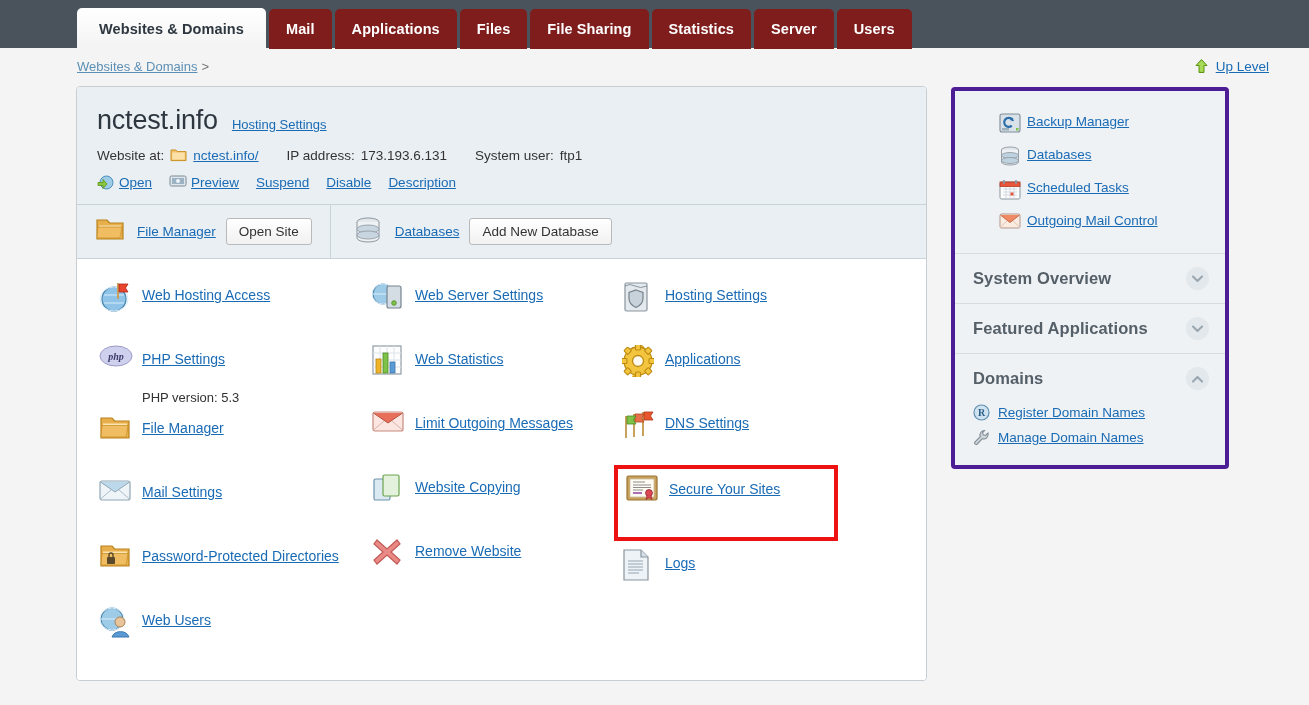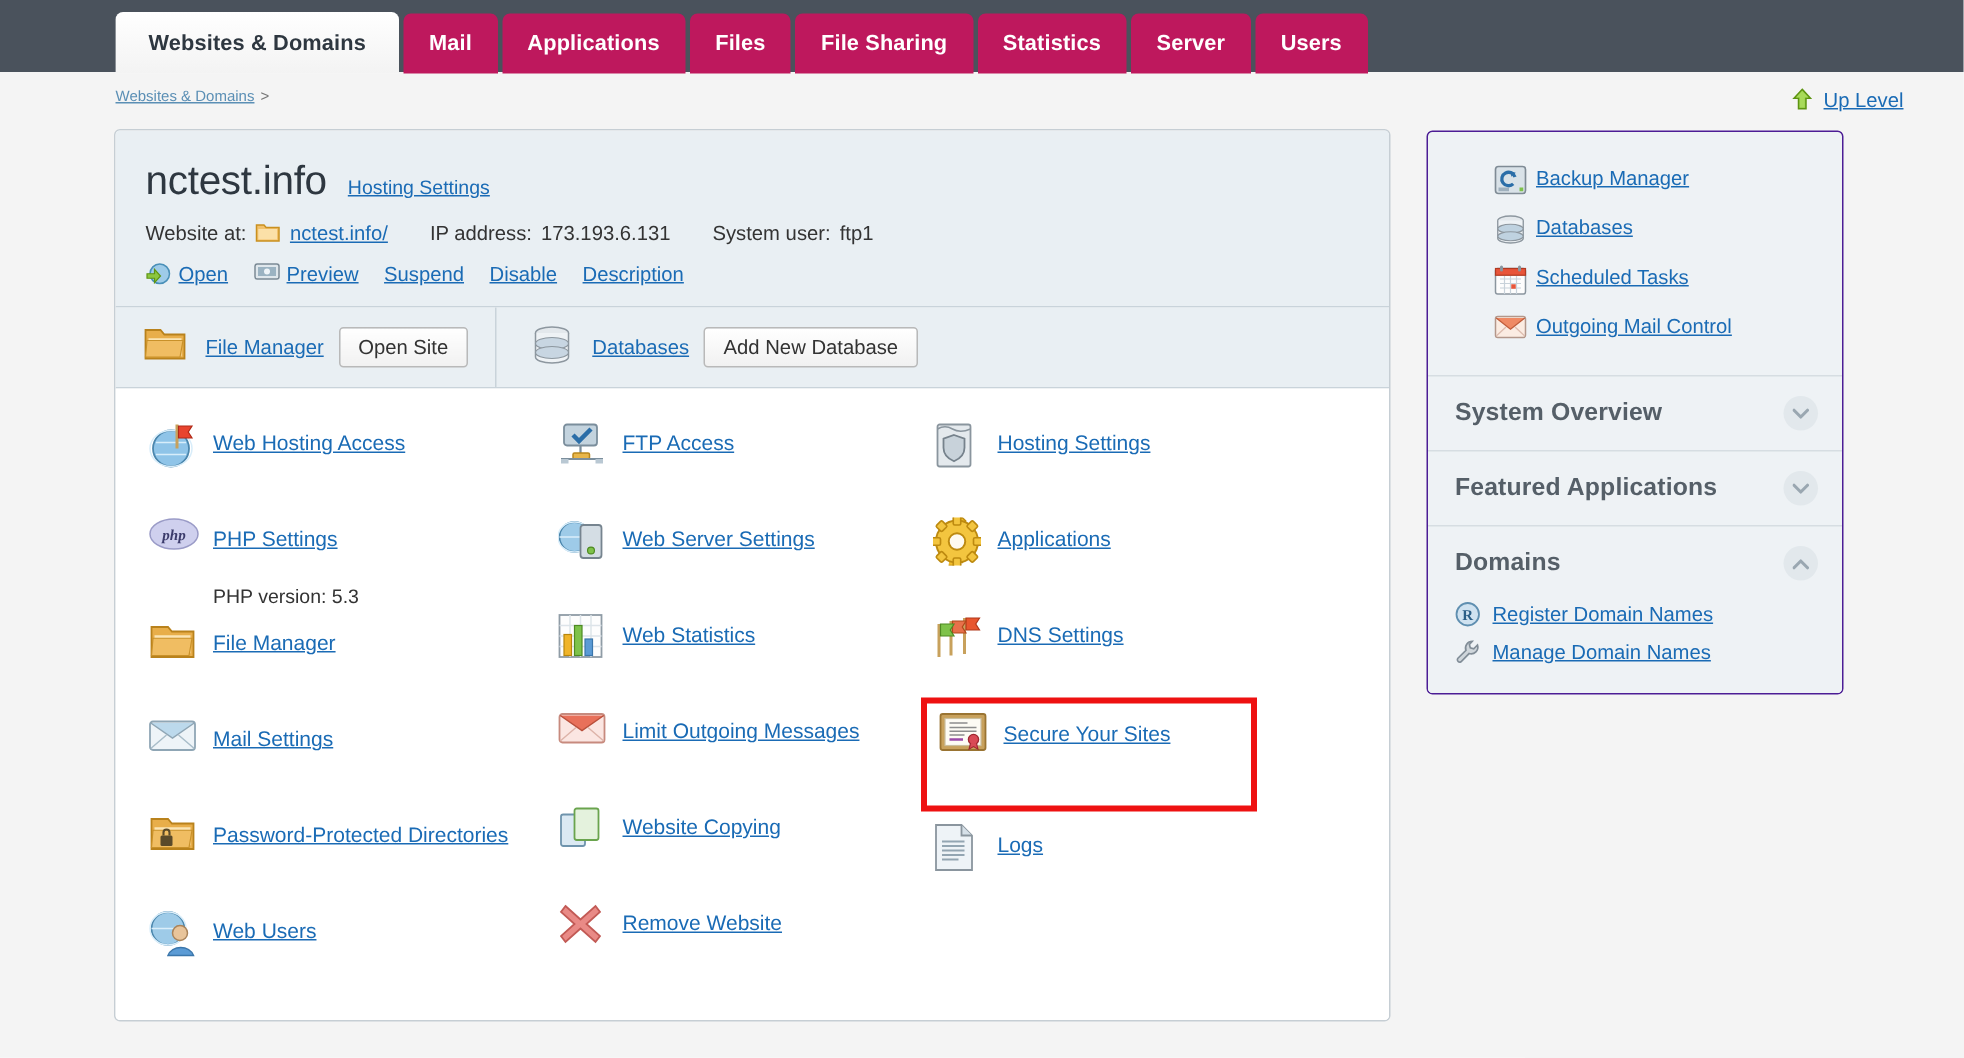--- a/index.html
+++ b/index.html
@@ -16,21 +16,21 @@
   .tabbar {
     position: absolute; left: 0; top: 0;
     width: 1309px; height: 48px;
     background: #4a525c;
   }
   .tabs { position: absolute; left: 77px; top: 8px; display: flex; align-items: flex-end; }
   .tab {
     height: 40px;
     padding: 0 17px;
     display: flex; align-items: center; justify-content: center;
-    background: #be185d;
+    background: #7f1d1d;
     color: #ffffff;
     font-size: 14.5px; font-weight: bold;
     border-radius: 5px 5px 0 0;
     margin-right: 3px;
     white-space: nowrap;
     cursor: pointer;
     letter-spacing: .1px;
   }
   .tab.active {
     background: #ffffff;
@@ -40,21 +40,21 @@
     padding: 0 22px;
   }
 
   
   .crumbrow {
     position: absolute; left: 0; top: 48px;
     width: 1309px; height: 38px;
   }
   .crumb {
     position: absolute; left: 77px; top: 11px;
-    font-size: 10px;
+    font-size: 13px;
   }
   .crumb a { color: #5b8fb5; text-decoration: underline; }
   .crumb .sep { color: #777; margin-left: 4px; }
 
   .uplevel {
     position: absolute; right: 40px; top: 10px;
     display: flex; align-items: center; gap: 6px;
     font-size: 13.5px;
     cursor: pointer;
   }
@@ -157,21 +157,21 @@
 
   
   .ic { width: 32px; height: 32px; flex: 0 0 32px; position: relative; }
   .ic.sm { width: 17px; height: 17px; flex: 0 0 17px; }
 
   
   .sidebar {
     position: absolute; left: 951px; top: 87px;
     width: 278px;
     background: #eef2f5;
-    border: 1px solid #4c1d95;
+    border: 4px solid #4c1d95;
     border-radius: 4px;
     overflow: hidden;
   }
   .side-links { padding: 14px 0 16px 0; }
   .side-link {
     display: flex; align-items: center; gap: 11px;
     padding: 8px 0 8px 44px;
     cursor: pointer;
   }
   .side-link a { color: #1a6bb5; text-decoration: underline; font-size: 13.5px; }
@@ -414,36 +414,20 @@
             <path d="M13 31 a9 8 0 0 1 17 0 Z" fill="#5b9bd5" stroke="#3a76ab" stroke-width="1"></path>
           </svg>
         </span>
         <span class="lbl">
           <a href="#">Web Users</a>
         </span>
       </div>
     </div>
 
     <div class="col col2">
-      <div class="item">
-        <span class="ic">
-          <svg width="32" height="30" viewBox="0 0 32 30">
-            <rect x="4" y="2" width="22" height="14" rx="2" fill="#c3d3de" stroke="#7b8e9c" stroke-width="1.2"></rect>
-            <path d="M10 9 l4 4 l8 -8" fill="none" stroke="#2b6ea8" stroke-width="3"></path>
-            <path d="M15 16 v5" stroke="#7b8e9c" stroke-width="1.5"></path>
-            <rect x="10" y="21" width="11" height="4" rx="1" fill="#e8b64a" stroke="#b8861c" stroke-width="1"></rect>
-            <path d="M2 25 h28" stroke="#7b8e9c" stroke-width="1.4"></path>
-            <rect x="2" y="25" width="5" height="3" fill="#b9c8d3"></rect>
-            <rect x="25" y="25" width="5" height="3" fill="#b9c8d3"></rect>
-          </svg>
-        </span>
-        <span class="lbl">
-          <a href="#">FTP Access</a>
-        </span>
-      </div>
 
       <div class="item">
         <span class="ic">
           <svg width="32" height="30" viewBox="0 0 32 30">
             <circle cx="11" cy="13" r="10" fill="#9ecbe8" stroke="#4a86ad" stroke-width="1.2"></circle>
             <path d="M1 13 h20 M11 3 a11 10 0 0 1 0 20 a11 10 0 0 1 0 -20" fill="none" stroke="#daeefa" stroke-width="1"></path>
             <rect x="15" y="5" width="14" height="22" rx="2" fill="#d4dde4" stroke="#76848f" stroke-width="1.2"></rect>
             <circle cx="22" cy="22" r="2.3" fill="#7ec24a" stroke="#4e8a22" stroke-width=".8"></circle>
           </svg>
         </span>

